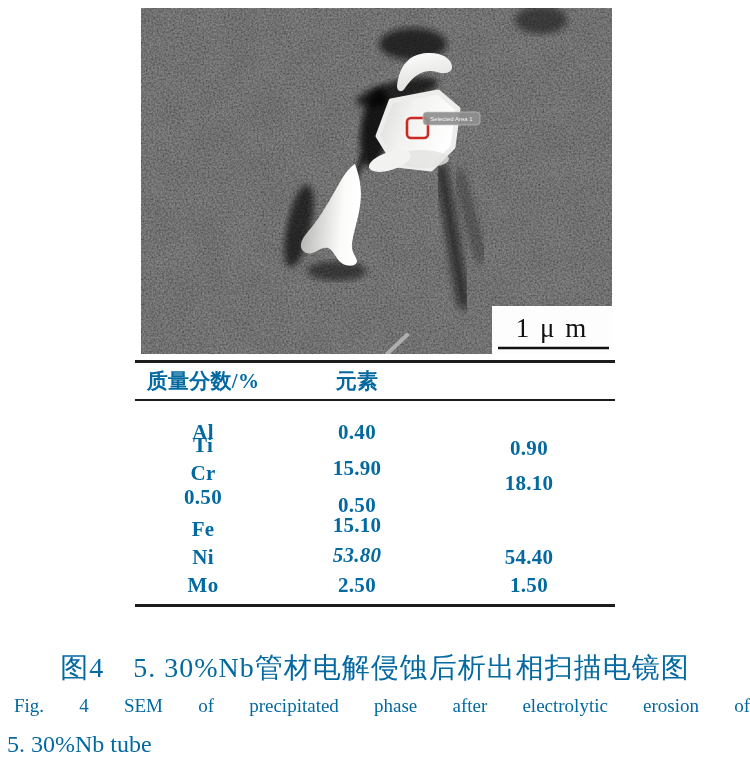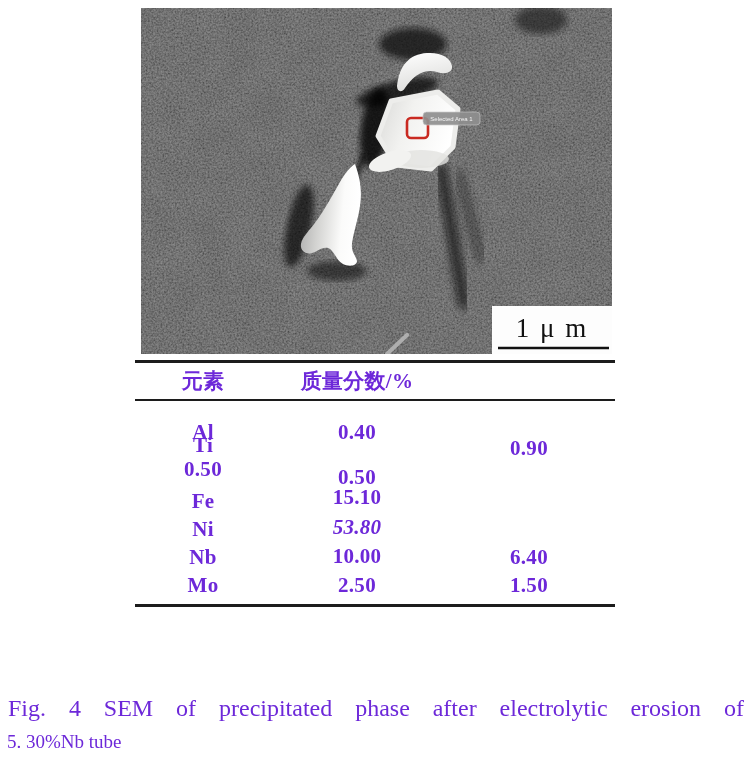--- a/index.html
+++ b/index.html
@@ -1,38 +1,38 @@
 <!DOCTYPE html>
 <html><head>
 <meta charset="utf-8">
 <style>
   html,body{margin:0;padding:0;background:#ffffff;}
   .page{
     position:relative;width:750px;height:768px;background:#ffffff;overflow:hidden;
-    font-family:"Liberation Serif","DejaVu Serif",serif;color:#6d28d9;
+    font-family:"Liberation Serif","DejaVu Serif",serif;color:#0369a1;
   }
   
   .sem{position:absolute;left:141px;top:8px;width:471px;height:346px;}
   .sem svg{display:block;}
   
   .tbl{position:absolute;left:135px;top:360px;width:480px;}
   .thead{
     display:grid;grid-template-columns:136px 172px 172px;align-items:center;height:36px;
     border-top:3px solid #1c1c1c;border-bottom:2px solid #1c1c1c;
   }
   .tbody{border-bottom:3px solid #1c1c1c;padding:3px 0 5px;}
   .trow{display:grid;grid-template-columns:136px 172px 172px;align-items:center;height:27.9px;}
   .th,.cell{text-align:center;font-size:21px;font-weight:600;letter-spacing:.3px;white-space:nowrap;}
   
   .cap-zh{position:absolute;top:649px;left:0;width:100%;text-align:center;font-size:28px;letter-spacing:1px;}
   .cap-en1{
-    position:absolute;top:695px;left:8px;width:736px;font-size:24px;
+    position:absolute;top:695px;left:14px;width:736px;font-size:19px;
     text-align:justify;text-align-last:justify;text-justify:inter-word;white-space:normal;
   }
-  .cap-en2{position:absolute;top:731px;left:7px;font-size:19px;}
+  .cap-en2{position:absolute;top:731px;left:7px;font-size:24px;}
 </style>
 </head>
 <body>
 
 <div class="page">
 
   <div class="sem">
     <svg width="471" height="346" viewBox="0 0 471 346" xmlns="http://www.w3.org/2000/svg">
       <defs>
         <filter id="grain" x="-5%" y="-5%" width="110%" height="110%">
@@ -101,60 +101,62 @@
       <g>
         <rect x="351" y="298" width="120" height="48" fill="#fdfdfd"></rect>
         <text x="411" y="329" font-size="27" fill="#111111" text-anchor="middle" font-family="Liberation Serif, serif" letter-spacing="2">1 μ m</text>
         <path d="M357,340 L468,340" stroke="#111111" stroke-width="2.5"></path>
       </g>
     </svg>
   </div>
 
   <div class="tbl">
     <div class="thead">
+      <div class="th">质量分数/%</div>
       <div class="th">元素</div>
-      <div class="th">质量分数/%</div>
     </div>
     <div class="tbody">
   <div class="trow">
     <div class="cell c1">Al</div>
     <div class="cell c2" style="transform: translateY(0px);">0.40</div>
     <div class="cell c3" style="transform: translateY(0px); margin-top: 32px;">0.90</div>
   </div>
 
   <div class="trow">
     <div class="cell c1">Ti</div>
   </div>
 
+  <div class="trow">
+    <div class="cell c1">Cr</div>
+    <div class="cell c2" style="transform: translateY(-5px);">15.90</div>
+    <div class="cell c3" style="transform: translateY(10px);">18.10</div>
+  </div>
 
   <div class="trow">
     <div class="cell c2" style="transform: translateY(-4px);">0.50</div>
     <div class="cell c3" style="transform: translateY(4px);">0.50</div>
   </div>
 
   <div class="trow">
     <div class="cell c1">Fe</div>
     <div class="cell c2" style="transform: translateY(-4px);">15.10</div>
   </div>
 
   <div class="trow">
     <div class="cell c1">Ni</div>
     <div class="cell c2" style="transform: translateY(-2px); font-style: italic;">53.80</div>
+    <div class="cell c3" style="transform: translateY(0px);">54.40</div>
   </div>
 
-  <div class="trow">
-    <div class="cell c1">Nb</div>
-    <div class="cell c2" style="transform: translateY(-1px);">10.00</div>
-    <div class="cell c3" style="transform: translateY(0px);">6.40</div>
-  </div>
 
   <div class="trow">
     <div class="cell c1">Mo</div>
     <div class="cell c2" style="transform: translateY(0px);">2.50</div>
     <div class="cell c3" style="transform: translateY(0px);">1.50</div>
   </div>
 </div>
   </div>
 
+  <div class="cap-zh">图4　5. 30%Nb管材电解侵蚀后析出相扫描电镜图</div>
   <div class="cap-en1">Fig. 4 SEM of precipitated phase after electrolytic erosion of</div>
   <div class="cap-en2">5. 30%Nb tube</div>
 
 </div>
 
 </body></html>

